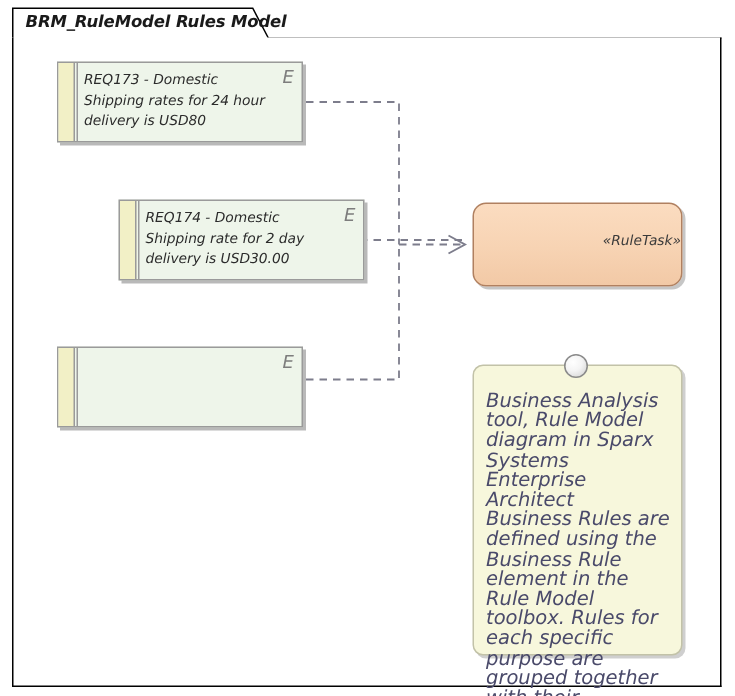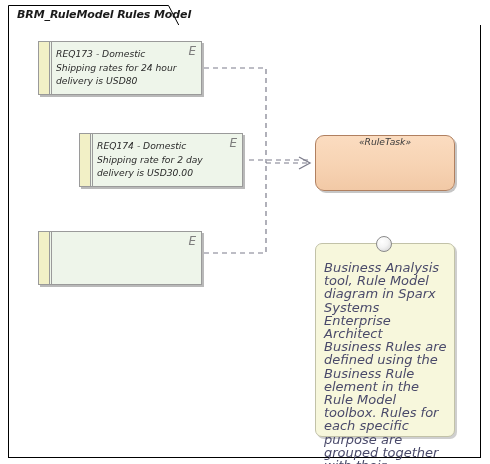--- a/index.html
+++ b/index.html
@@ -138,22 +138,22 @@
     left: 307px;
     top: 130px;
     width: 140px;
     height: 56px;
     box-sizing: border-box;
     border: 1px solid #b08060;
     border-radius: 9px;
     background: linear-gradient(180deg, #fbdcc0 0%, #f7d3b3 55%, #f2c9a6 100%);
     box-shadow: 2px 2px 0 0 #c6c6c6;
     display: flex;
-    flex-direction: row;
-    align-items: flex-start;
+    flex-direction: column;
+    align-items: flex-end;
     justify-content: center;
   }
   #rule-task .stereotype {
     font-size: 9.2px;
     color: #3a3a3a;
     margin-bottom: 6px;
   }
   #rule-task .task-name {
     font-size: 9.5px;
     font-weight: bold;

